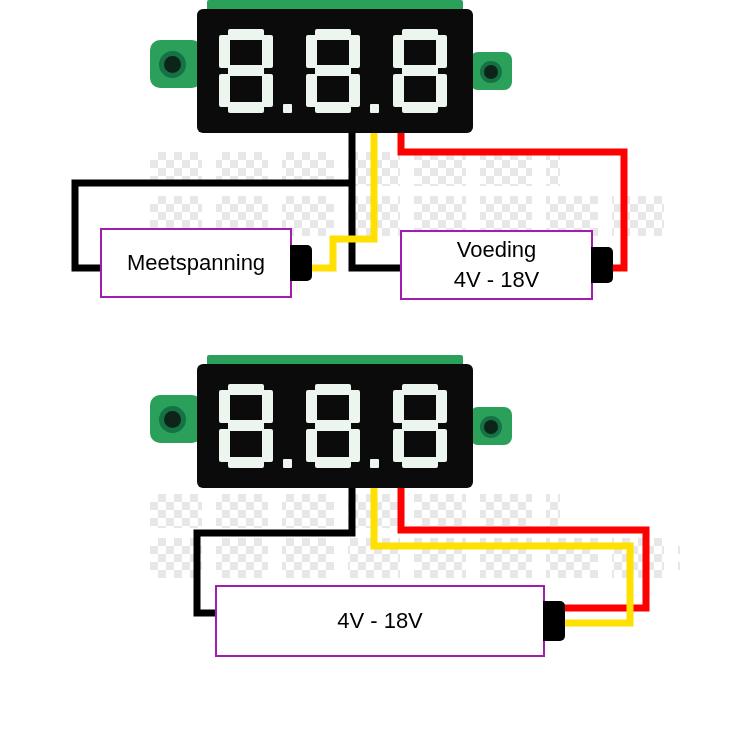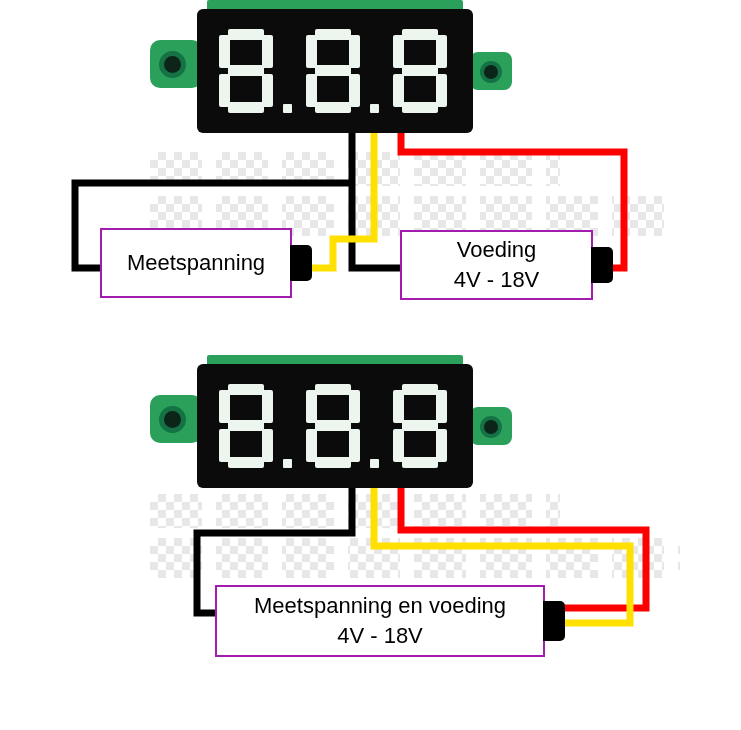--- a/index.html
+++ b/index.html
@@ -164,18 +164,17 @@
     <div>Meetspanning</div>
     <div class="nub"></div>
   </div>
   <div class="label-box box-voeding">
     <div>Voeding</div>
     <div>4V - 18V</div>
     <div class="nub"></div>
   </div>
 
   <div class="label-box box-combined">
-    <div>Meetspanning en voeding</div>
     <div>4V - 18V</div>
     <div class="nub"></div>
   </div>
 
 </div>
 
 </body></html>

